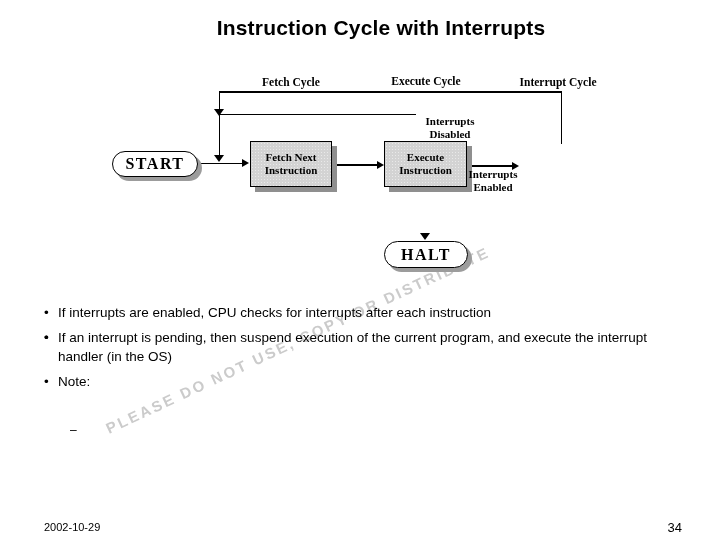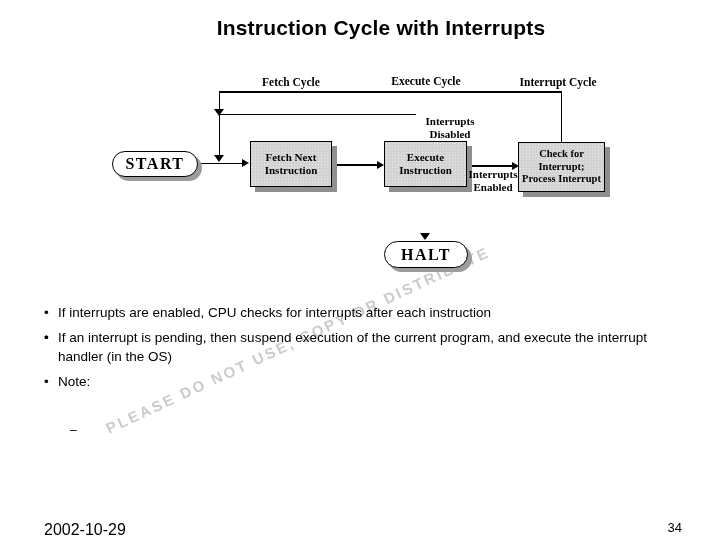--- a/index.html
+++ b/index.html
@@ -56,21 +56,21 @@
     position:relative; padding-left:14px; margin-bottom:6px;
     font-size:13.5px; line-height:19px; width:605px;
   }
   .bullets li .marker { position:absolute; left:0; top:0; }
   .subbullets { position:absolute; left:44px; top:422px; width:640px; z-index:2; list-style:none; }
   .subbullets li {
     position:relative; padding-left:40px; font-size:12px; line-height:17px; width:640px;
   }
   .subbullets li .marker { position:absolute; left:26px; top:0; }
   
-  .footer-date { position:absolute; left:44px; top:521px; font-size:16px; z-index:2; }
+  .footer-date { position:absolute; left:44px; top:521px; font-size:11px; z-index:2; }
   .footer-page { position:absolute; left:650px; top:520px; width:32px; text-align:right; font-size:13px; z-index:2; }
 </style>
 </head>
 <body>
 
 <div class="slide">
 
   <div class="title">Instruction Cycle with Interrupts</div>
 
   <div class="watermark">PLEASE DO NOT USE, COPY OR DISTRIBUTE</div>
@@ -104,25 +104,20 @@
     </div>
 
     <div class="pbox" style="left:250px; top:141px; width:82px; height:46px;">
       <div>Fetch Next</div>
       <div>Instruction</div>
     </div>
     <div class="pbox" style="left:384px; top:141px; width:83px; height:46px;">
       <div>Execute</div>
       <div>Instruction</div>
     </div>
-    <div class="pbox small" style="left:518px; top:142px; width:87px; height:50px;">
-      <div>Check for</div>
-      <div>Interrupt;</div>
-      <div>Process Interrupt</div>
-    </div>
 
     <div class="edge-label" style="left:412px; top:115px; width:76px;">
       <div>Interrupts</div>
       <div>Disabled</div>
     </div>
     <div class="edge-label" style="left:464px; top:168px; width:58px;">
       <div>Interrupts</div>
       <div>Enabled</div>
     </div>
   </div>

